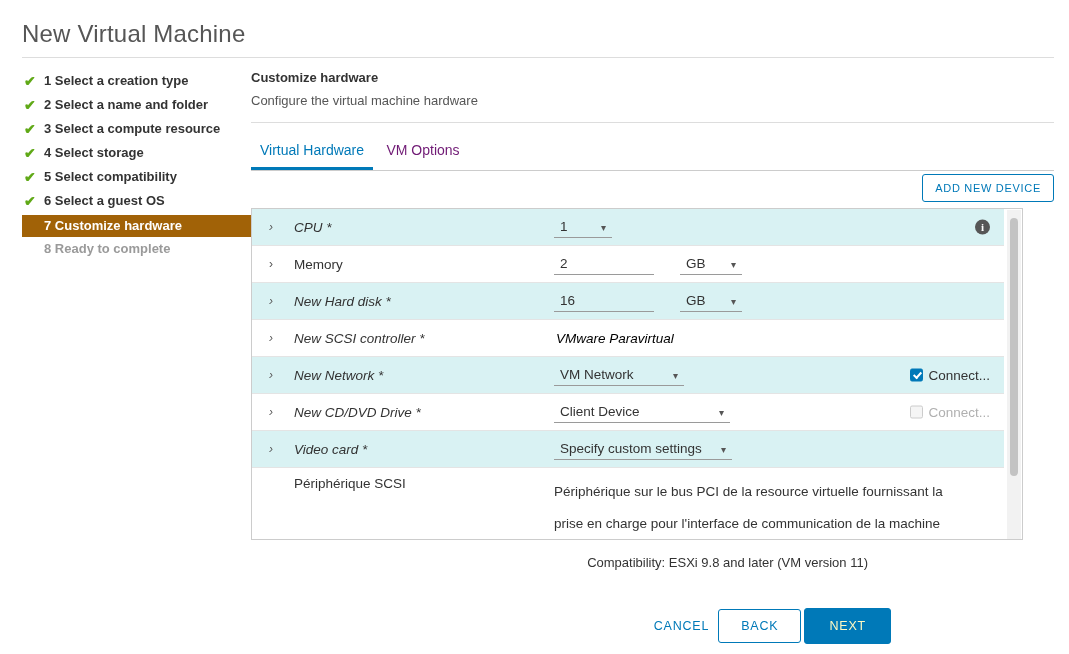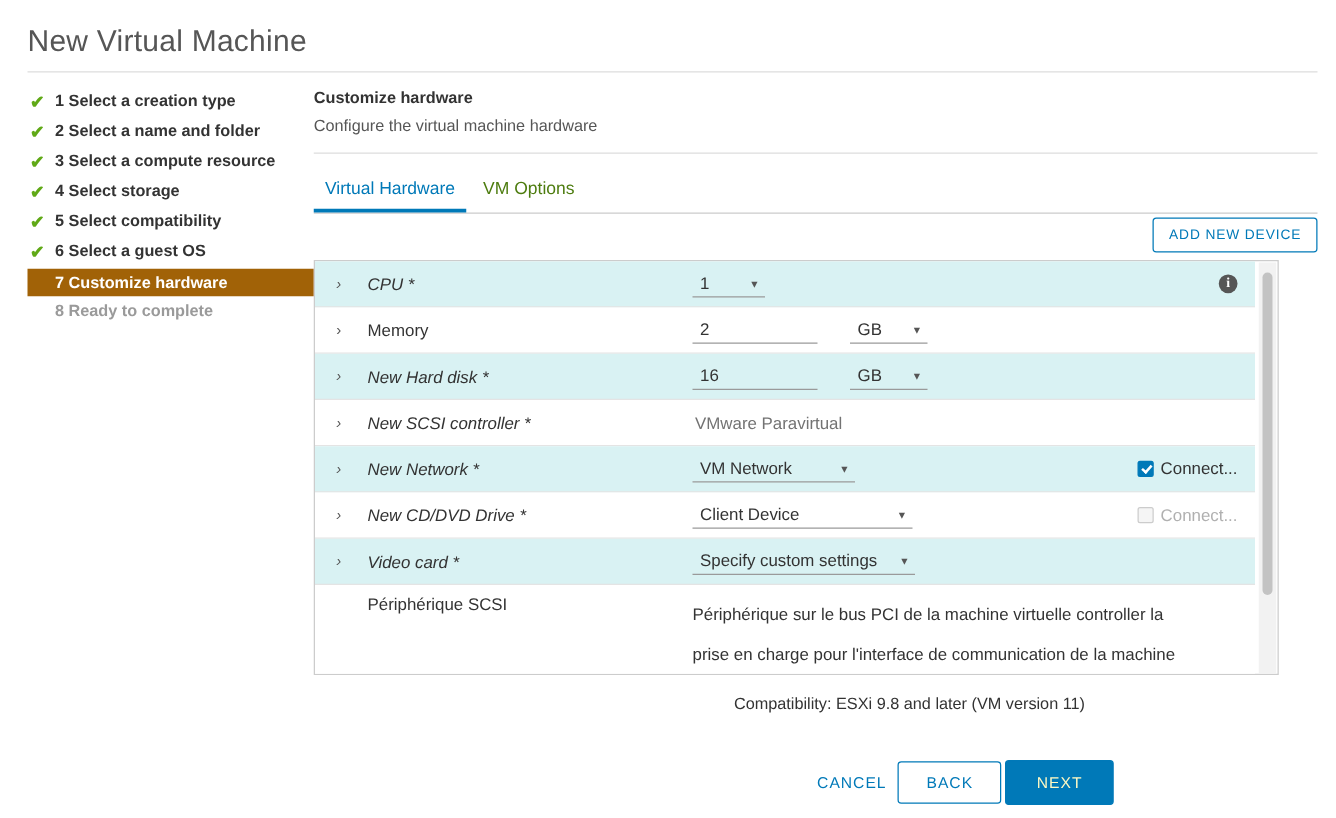--- a/index.html
+++ b/index.html
@@ -109,21 +109,21 @@
     position: relative;
     height: 34px;
     border-bottom: 1px solid #cccccc;
     width: 803px;
     margin-top: 13px;
   }
   .tab {
     position: relative;
     display: inline-block;
     font-size: 14px;
-    color: #4d7c0f;
+    color: #701a75;
     padding: 6px 9px 9px 9px;
     cursor: pointer;
   }
   .tab.active {
     color: #0079b8;
     border-bottom: 3px solid #0079b8;
   }
 
   
   .add-device-btn {
@@ -489,21 +489,21 @@
           </span>
         </div>
       </div>
 
       <div class="hw-row plain">
         <div class="hw-label">
           <span class="caret">›</span>
           <span class="txt">New SCSI controller *</span>
         </div>
         <div class="hw-value">
-          <span style="padding-left:2px;color:#737373;">VMware Paravirtual</span>
+          <span style="padding-left:2px;color:#000000;font-style:italic;">VMware Paravirtual</span>
         </div>
       </div>
 
       <div class="hw-row alt">
         <div class="hw-label">
           <span class="caret">›</span>
           <span class="txt">New Network *</span>
         </div>
         <div class="hw-value">
           <span class="selwrap">
@@ -546,21 +546,21 @@
             <select class="sel" style="width:178px;">
               <option>Specify custom settings</option>
             </select>
           </span>
         </div>
       </div>
 
       <div class="vmci-row">
         <div class="vmci-label">Périphérique SCSI</div>
         <div class="vmci-desc">
-          <div>Périphérique sur le bus PCI de la machine virtuelle controller la</div>
+          <div>Périphérique sur le bus PCI de la resource virtuelle fournissant la</div>
           <div>prise en charge pour l'interface de communication de la machine</div>
         </div>
       </div>
 
     </div>
 
     <div class="scrollbar">
       <div class="scroll-thumb"></div>
     </div>
   </div>

